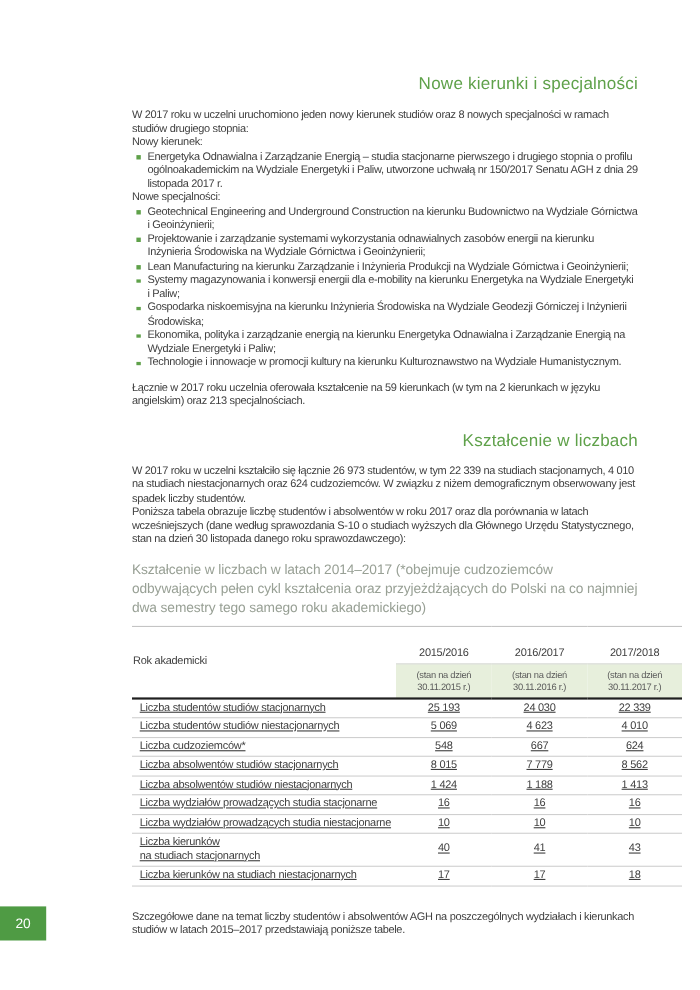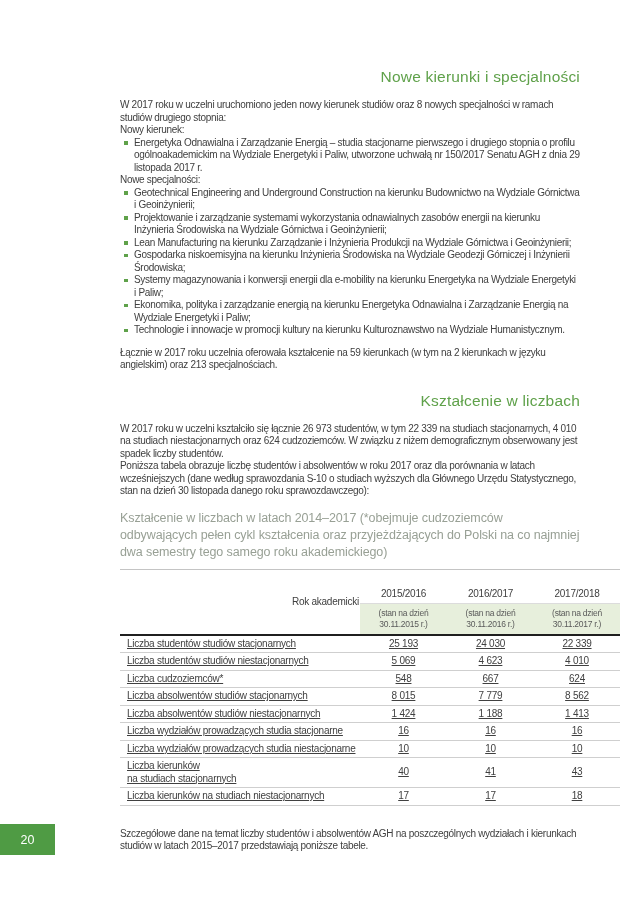--- a/index.html
+++ b/index.html
@@ -56,21 +56,21 @@
     width: 500px;
     border-collapse: collapse;
     border-top: 1px solid #c4c4c4;
     font-size: 10px;
     letter-spacing: -0.25px;
     color: #404040;
   }
   table.stats th, table.stats td { font-weight: 400; }
   th.rowhead {
     font-weight: 700;
-    text-align: right;
+    text-align: left;
     vertical-align: middle;
     border-bottom: 2px solid #1f1f1f;
     font-size: 10px;
   }
   th.year {
     font-weight: 700;
     text-align: center;
     padding: 18px 0 4px 0;
     border-bottom: 1px solid #dcdcdc;
     font-size: 10px;
@@ -93,21 +93,21 @@
   td.rlabel {
     text-align: left;
     padding-left: 7px;
     white-space: pre-line;
   }
   td.val { text-align: center; margin-top: 12px; }
   .footer-text { margin-top: 22px; }
   .page-badge {
     position: absolute;
     left: 0; top: 824px;
-    width: 55px; height: 31px;
+    width: 42px; height: 31px;
     background: #4f9b44;
     color: #ffffff;
     font-size: 12.5px;
     display: flex;
     align-items: center;
     justify-content: center;
   }
 </style>
 </head>
 <body>
@@ -119,22 +119,22 @@
   <p class="body-text">W 2017 roku w uczelni uruchomiono jeden nowy kierunek studiów oraz 8 nowych specjalności w ramach studiów drugiego stopnia:</p>
   <p class="body-text">Nowy kierunek:</p>
   <ul class="bullets">
     <li>Energetyka Odnawialna i Zarządzanie Energią – studia stacjonarne pierwszego i drugiego stopnia o profilu ogólnoakademickim na Wydziale Energetyki i Paliw, utworzone uchwałą nr 150/2017 Senatu AGH z dnia 29 listopada 2017 r.</li>
   </ul>
   <p class="body-text">Nowe specjalności:</p>
   <ul class="bullets">
     <li>Geotechnical Engineering and Underground Construction na kierunku Budownictwo na Wydziale Górnictwa i Geoinżynierii;</li>
     <li>Projektowanie i zarządzanie systemami wykorzystania odnawialnych zasobów energii na kierunku Inżynieria Środowiska na Wydziale Górnictwa i Geoinżynierii;</li>
     <li>Lean Manufacturing na kierunku Zarządzanie i Inżynieria Produkcji na Wydziale Górnictwa i Geoinżynierii;</li>
+    <li>Systemy magazynowania i konwersji energii dla e-mobility na kierunku Energetyka na Wydziale Energetyki i Paliw;</li>
     <li>Gospodarka niskoemisyjna na kierunku Inżynieria Środowiska na Wydziale Geodezji Górniczej i Inżynierii Środowiska;</li>
-    <li>Systemy magazynowania i konwersji energii dla e-mobility na kierunku Energetyka na Wydziale Energetyki i Paliw;</li>
     <li>Ekonomika, polityka i zarządzanie energią na kierunku Energetyka Odnawialna i Zarządzanie Energią na Wydziale Energetyki i Paliw;</li>
     <li>Technologie i innowacje w promocji kultury na kierunku Kulturoznawstwo na Wydziale Humanistycznym.</li>
   </ul>
   <p class="body-text mt10">Łącznie w 2017 roku uczelnia oferowała kształcenie na 59 kierunkach (w tym na 2 kierunkach w języku angielskim) oraz 213 specjalnościach.</p>
 
   <h2 class="section-title second">Kształcenie w liczbach</h2>
 
   <p class="body-text">W 2017 roku w uczelni kształciło się łącznie 26 973 studentów, w tym 22 339 na studiach stacjonarnych, 4 010 na studiach niestacjonarnych oraz 624 cudzoziemców. W związku z niżem demograficznym obserwowany jest spadek liczby studentów.</p>
   <p class="body-text">Poniższa tabela obrazuje liczbę studentów i absolwentów w roku 2017 oraz dla porównania w latach wcześniejszych (dane według sprawozdania S-10 o studiach wyższych dla Głównego Urzędu Statystycznego, stan na dzień 30 listopada danego roku sprawozdawczego):</p>
 

